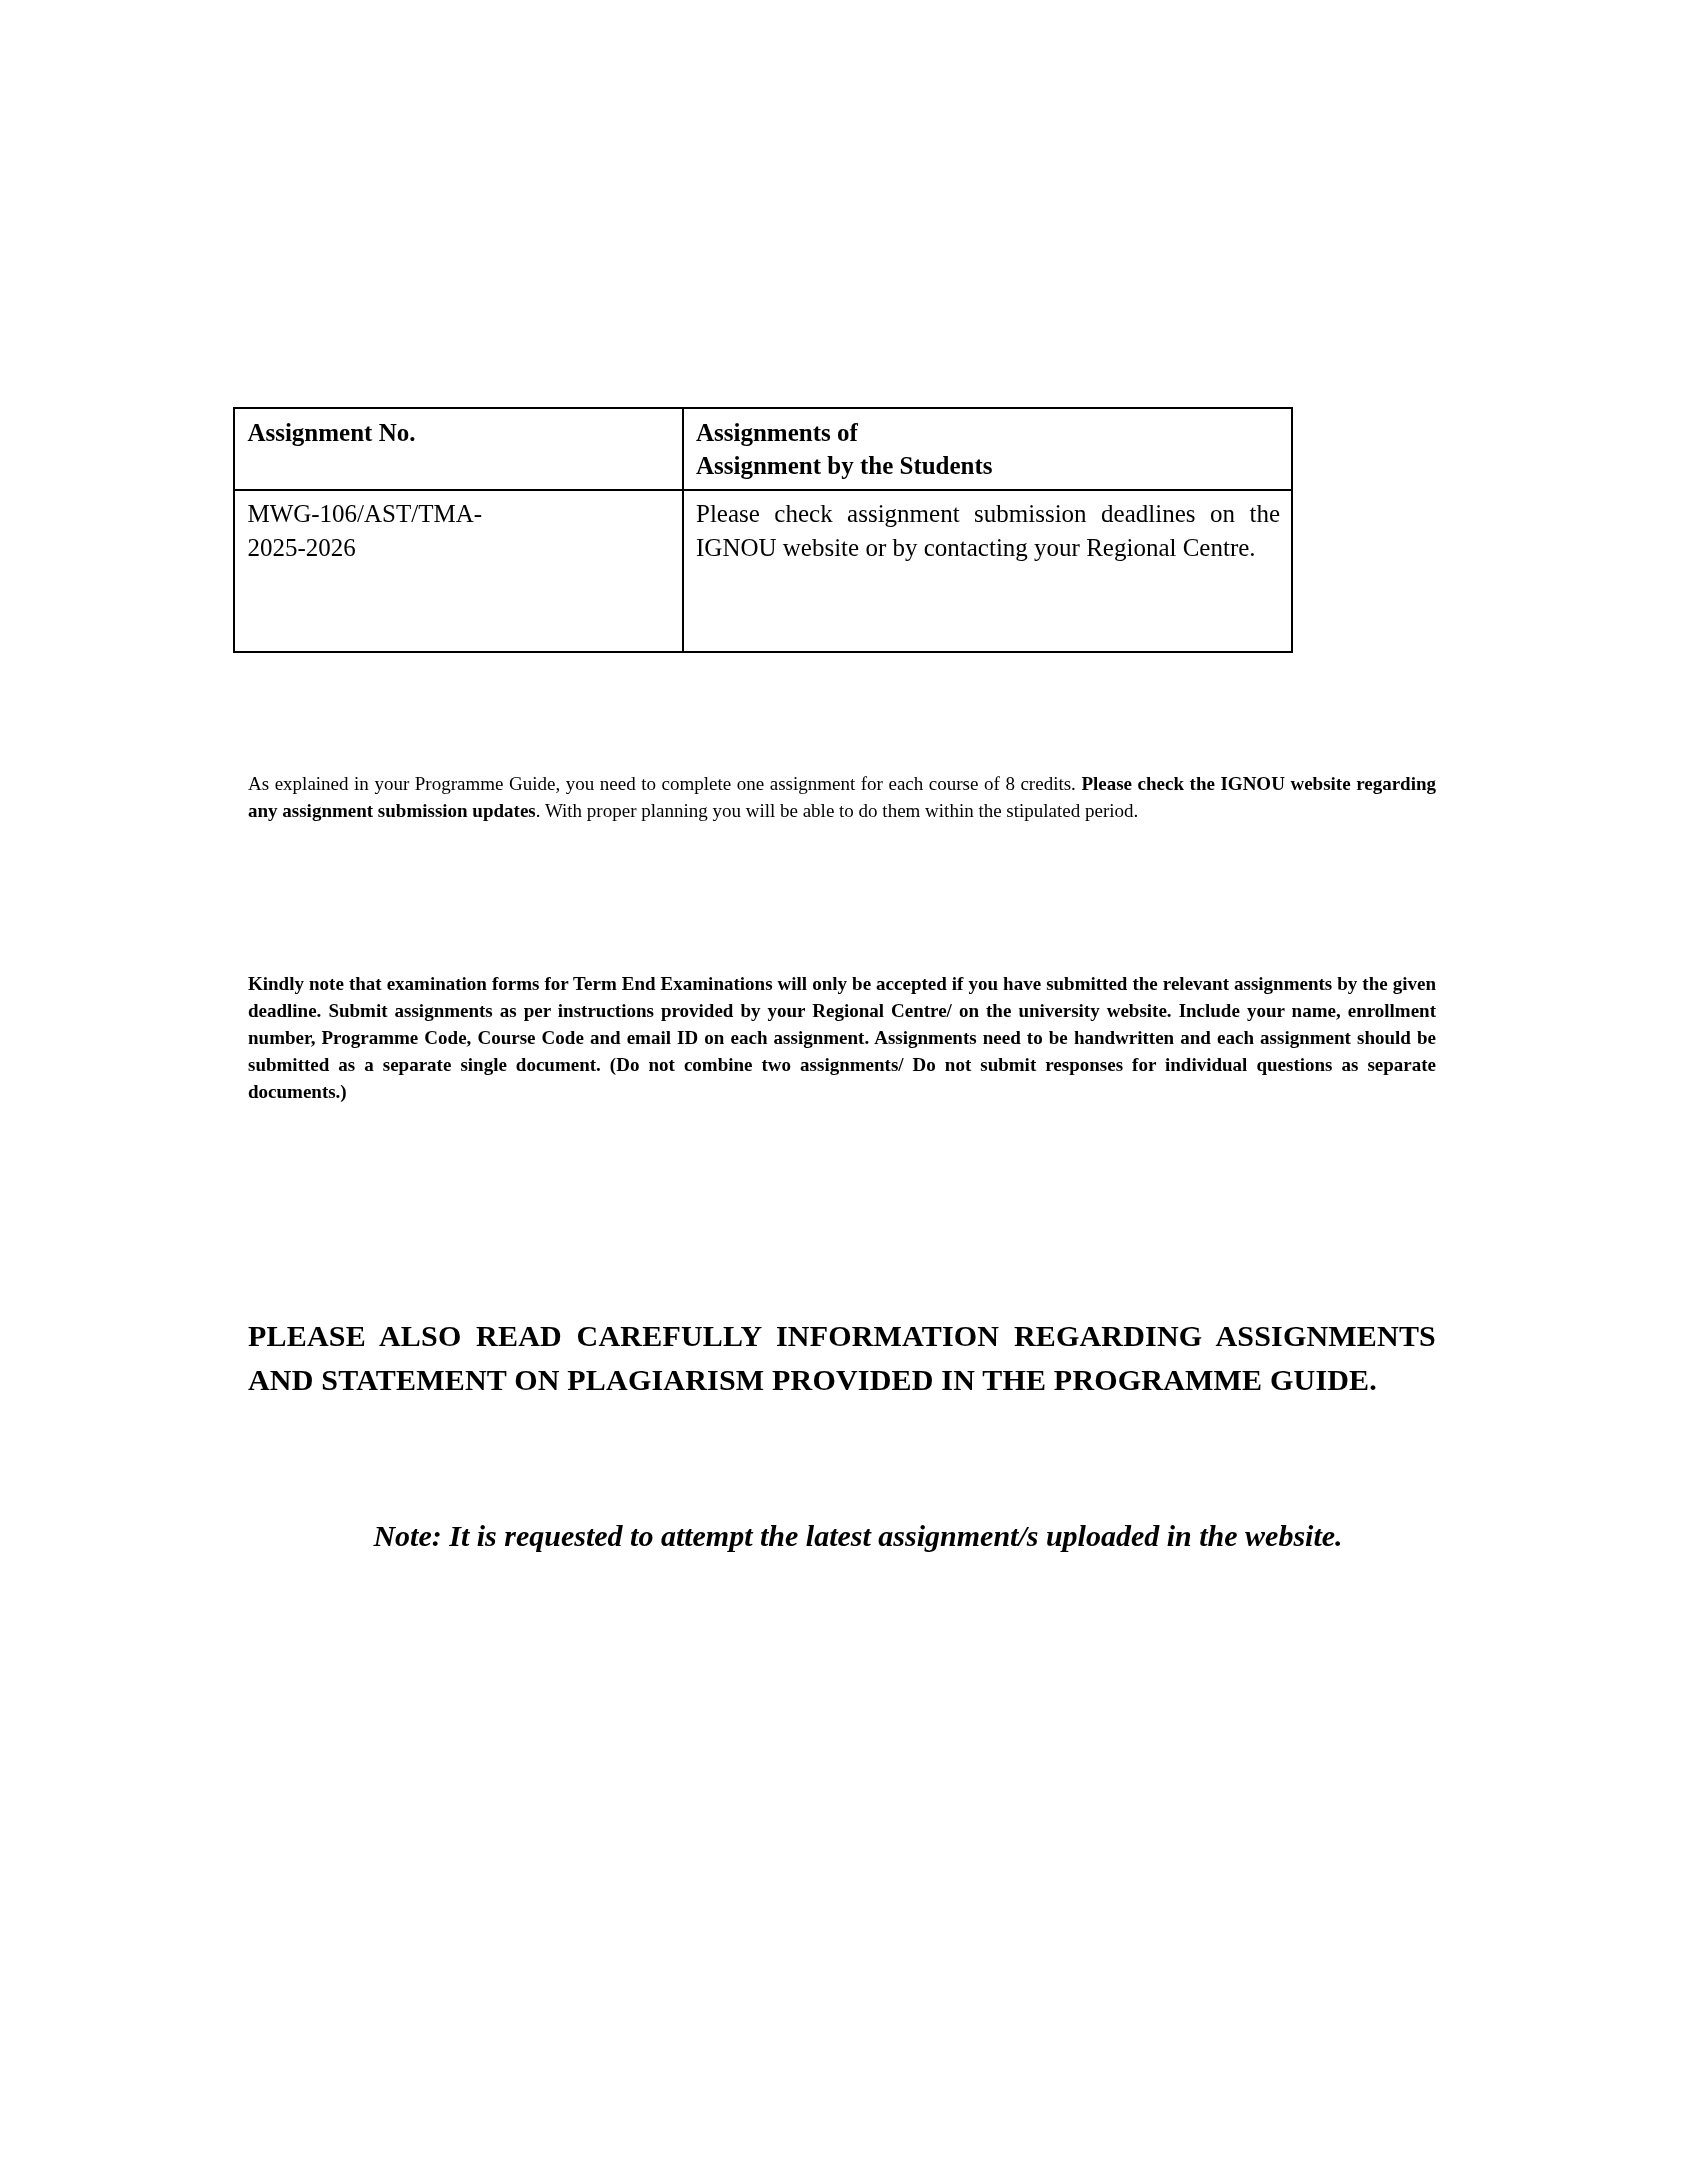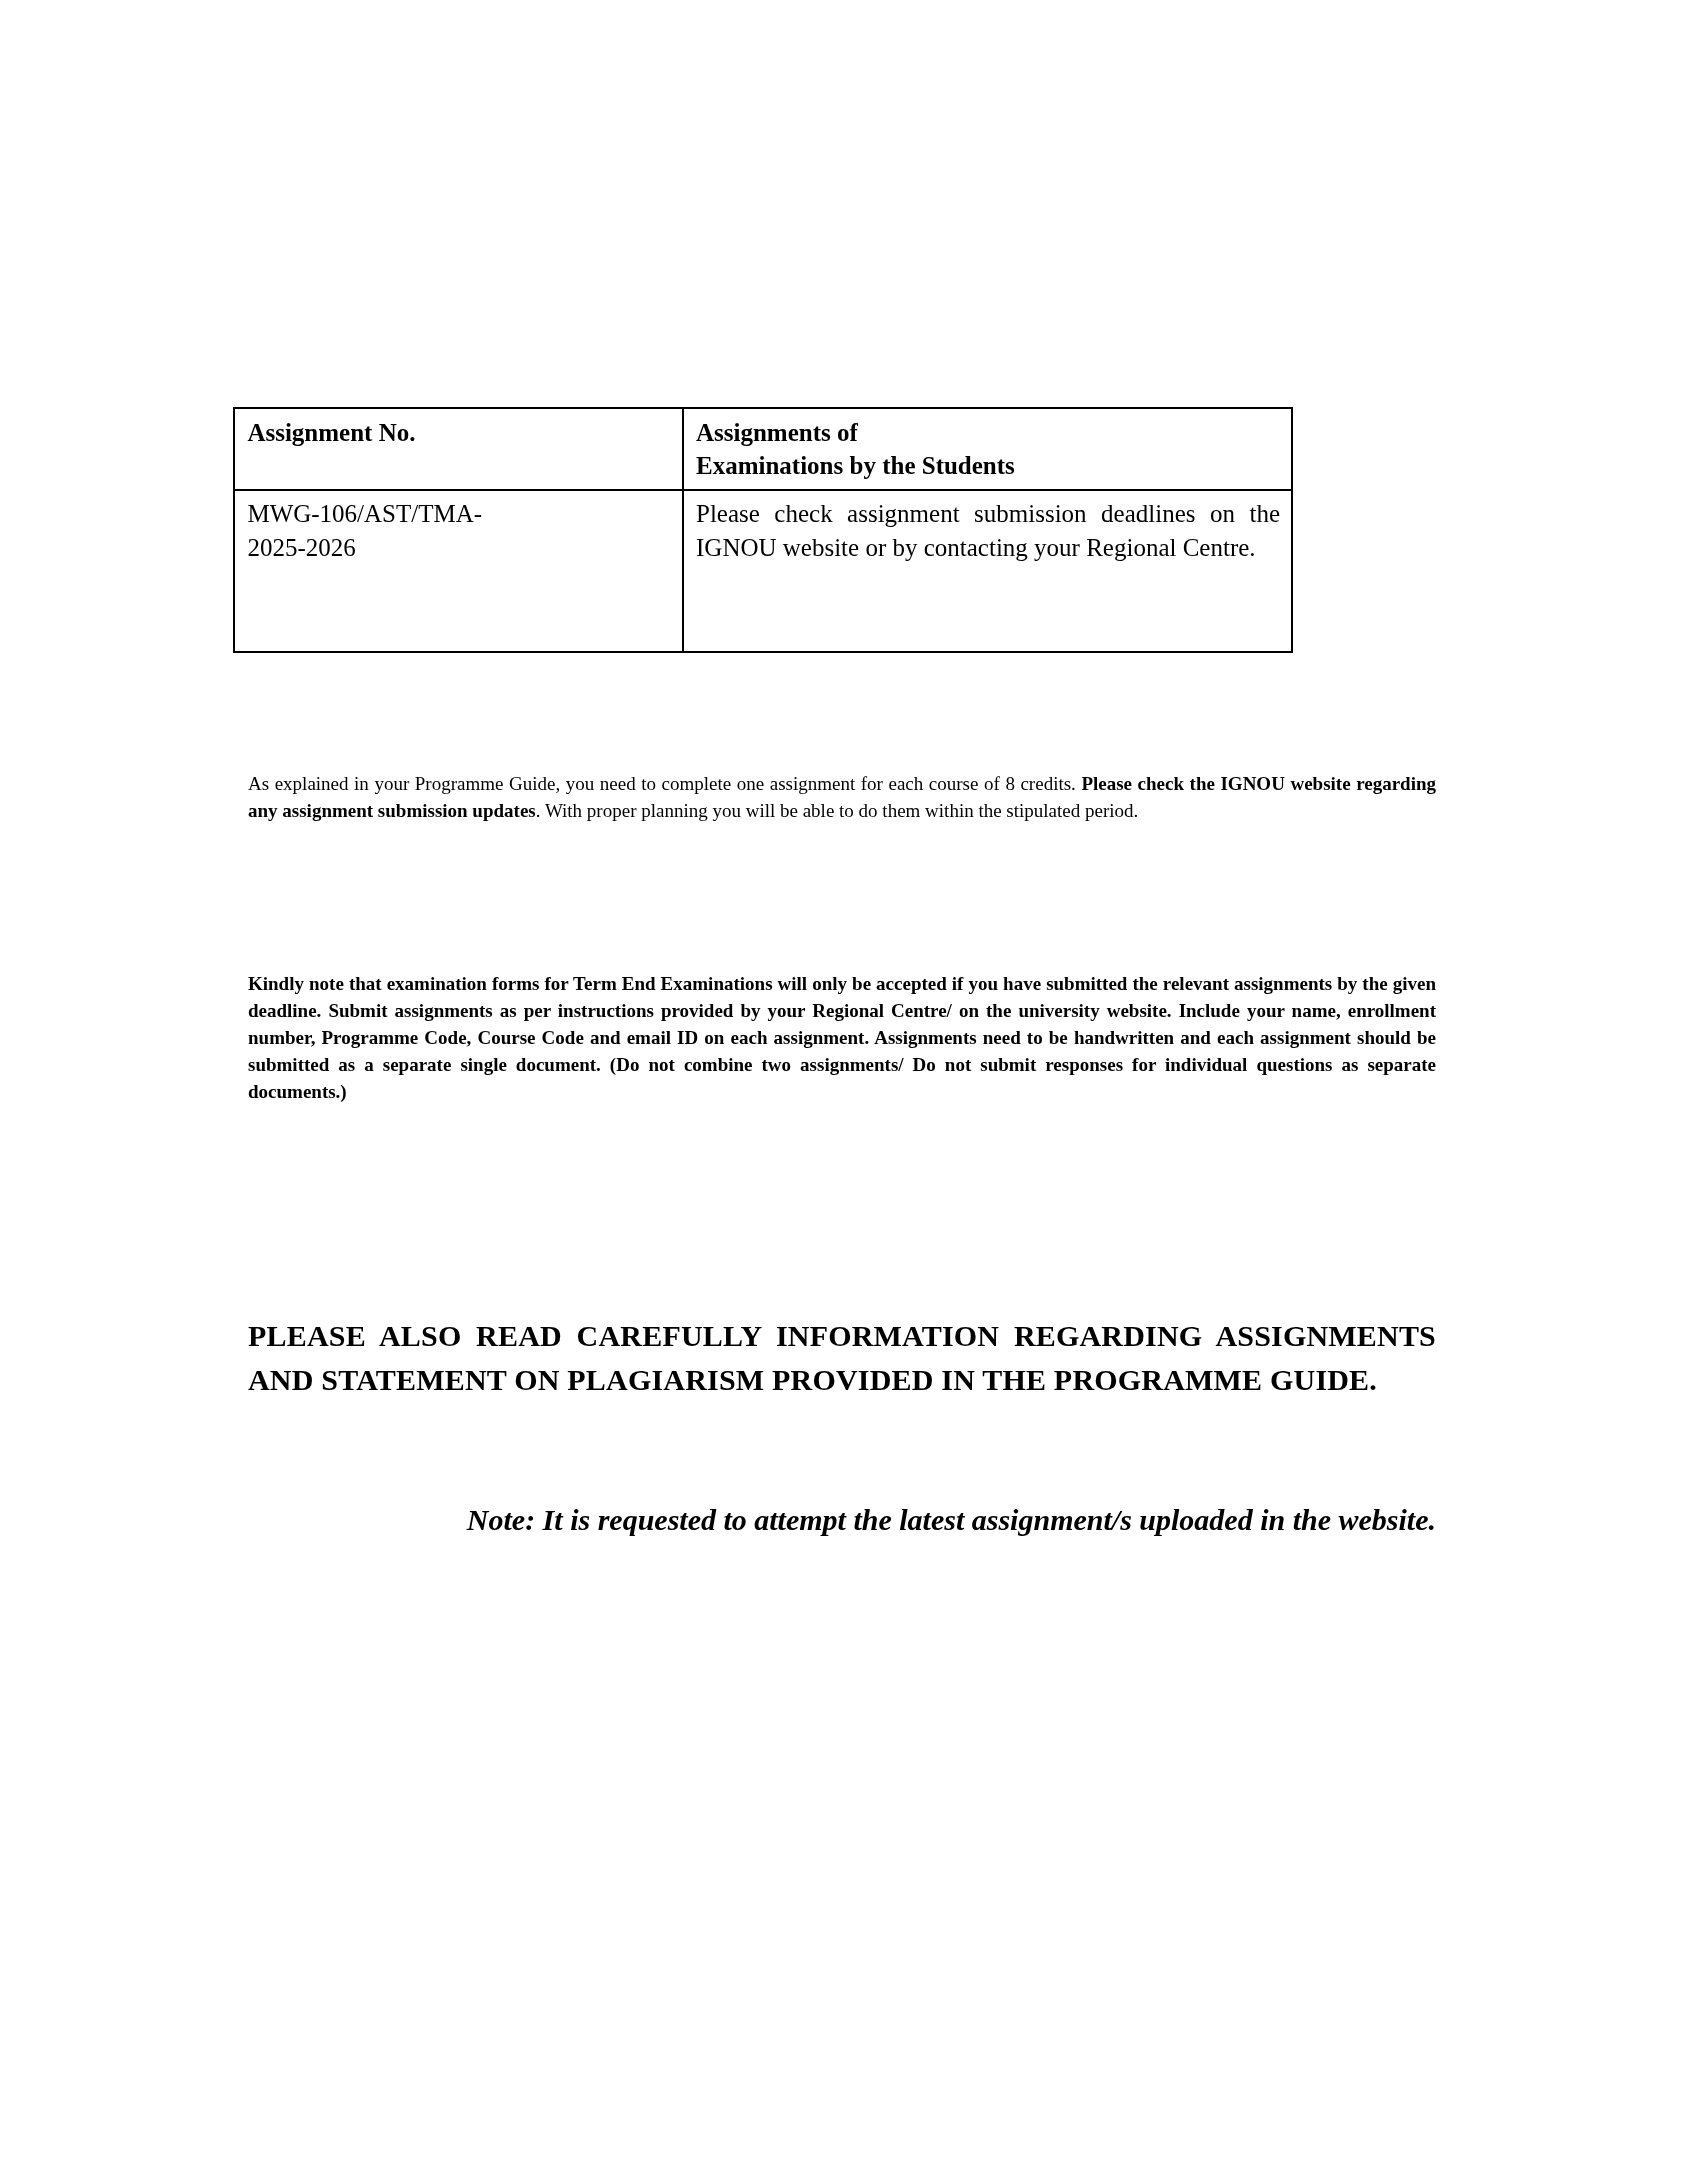--- a/index.html
+++ b/index.html
@@ -105,44 +105,44 @@
     text-align-last: left;
     letter-spacing: 0.2px;
   }
   .h-caps .trail { font-weight: bold; }
 
   .p-note {
     position: absolute;
     top: 1490px;
     left: 0;
     width: 1188px;
-    margin: 0;
+    margin: 16px;
     font-size: 30px;
     line-height: 2.0;
     font-style: italic;
     font-weight: bold;
-    text-align: right;
+    text-align: center;
   }
 
   strong { font-weight: bold; }
 </style>
 </head>
 <body>
 
 <div class="page">
   <div class="content">
 
     <div class="assignment-table-wrap">
       <table class="assignment-table">
         <tbody>
           <tr>
             <td class="head col-no">Assignment No.</td>
             <td class="head col-sub">
               <span class="cell-line">Assignments of</span>
-              <span class="cell-line">Examinations by the Students</span>
+              <span class="cell-line">Assignment by the Students</span>
             </td>
           </tr>
           <tr>
             <td class="body-row col-no">
               <span class="cell-line">MWG-106/AST/TMA-</span>
               <span class="cell-line">2025-2026</span>
             </td>
             <td class="body-row col-sub just">Please check assignment submission deadlines on the IGNOU website or by contacting your Regional Centre.</td>
           </tr>
         </tbody>

